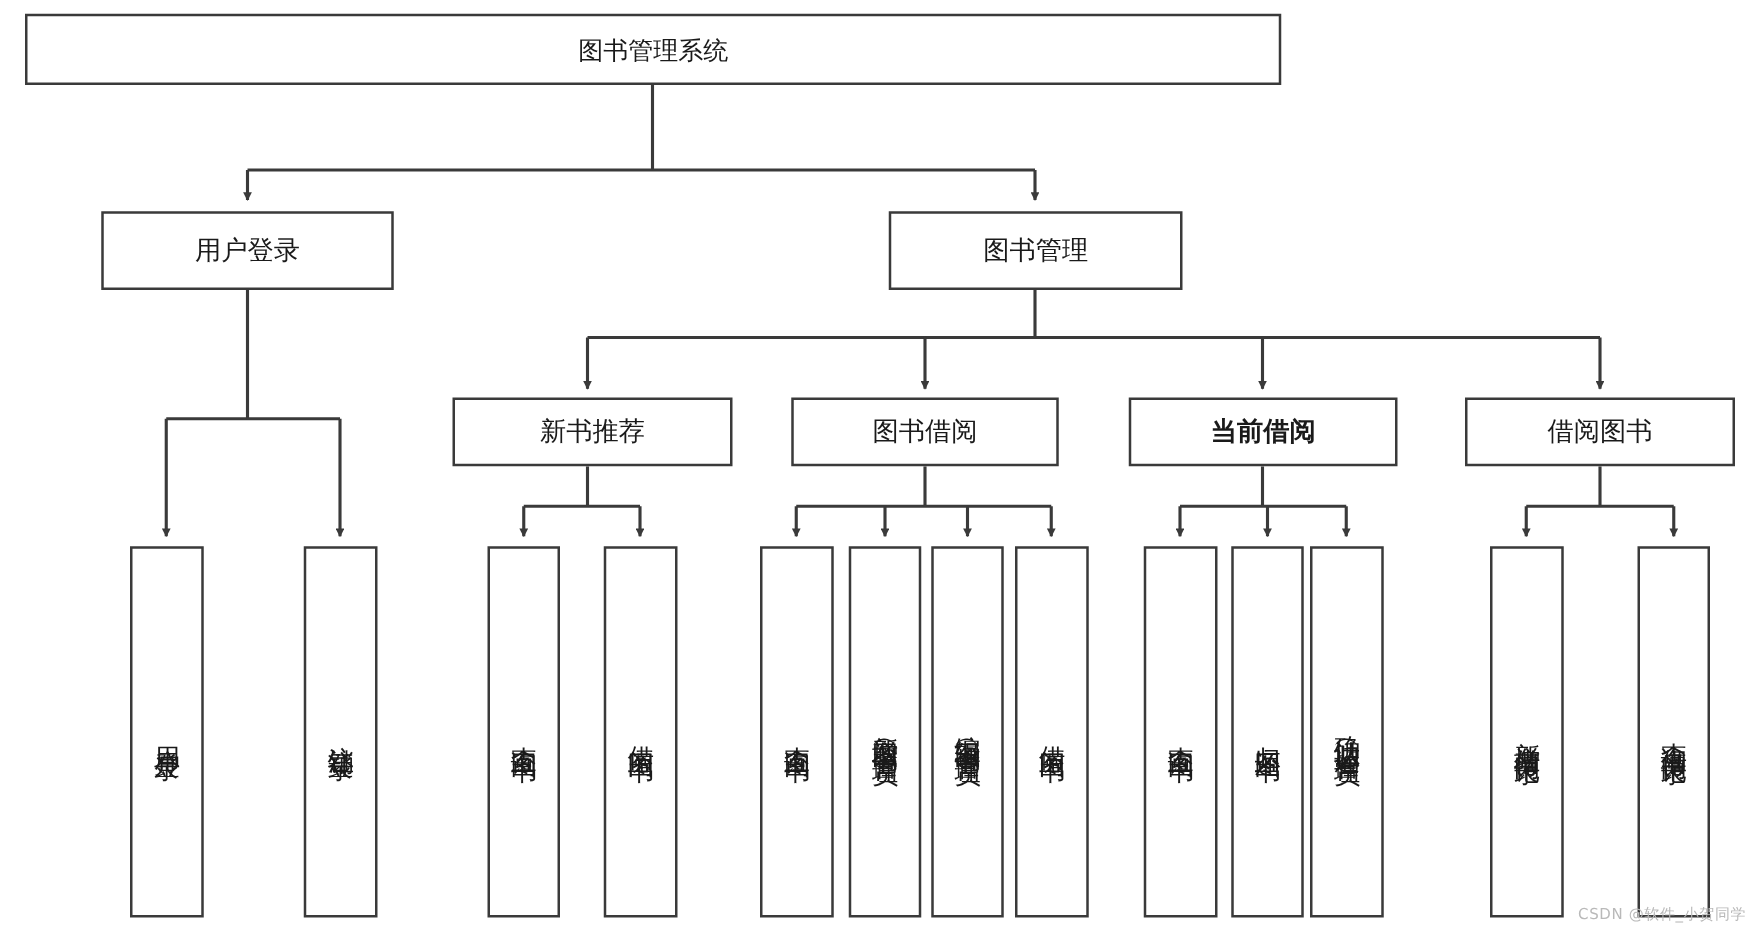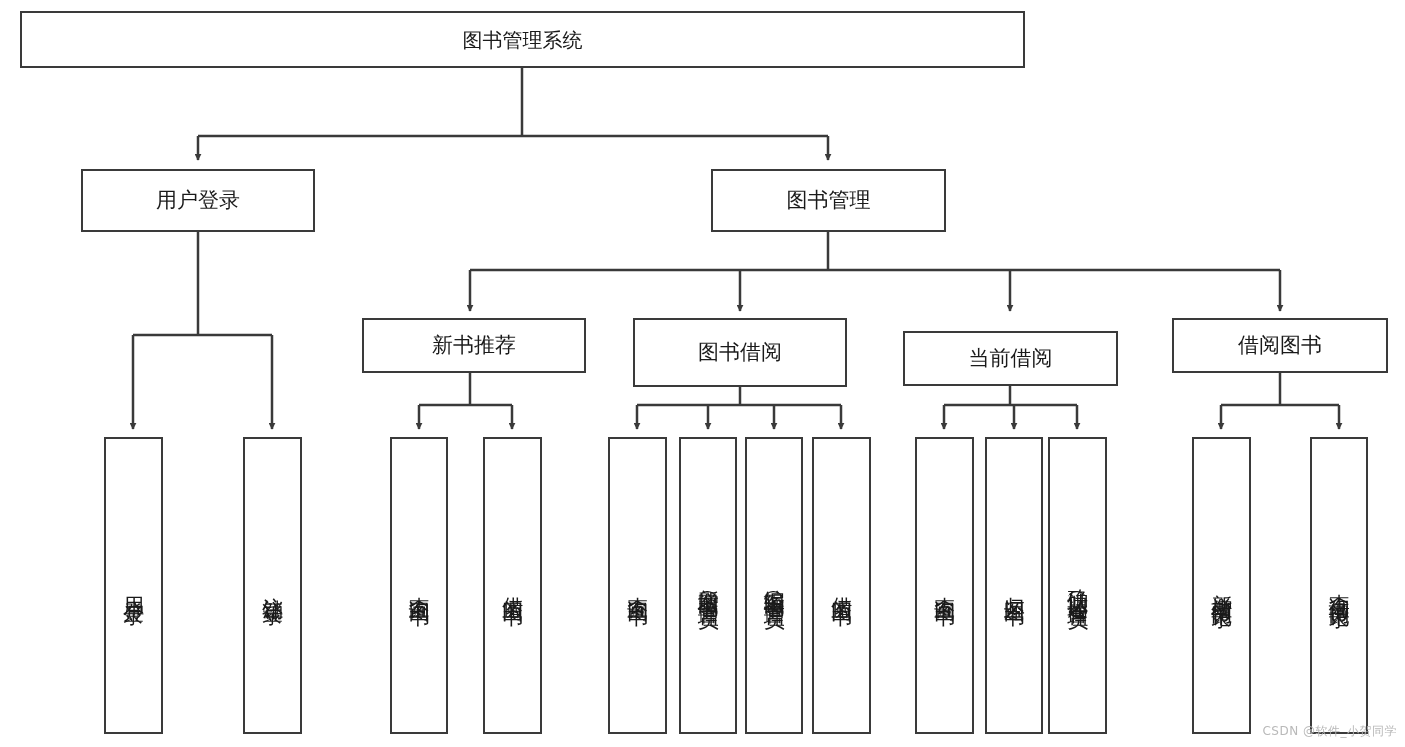--- a/index.html
+++ b/index.html
@@ -67,22 +67,22 @@
       <path d="M1221,405 L1221,429" marker-end="url(#arw)"></path>
       <path d="M1339,405 L1339,429" marker-end="url(#arw)"></path>
     </g>
   </svg>
 
   <div id="nodes">
       <div class="node h root" style="left: 20px; top: 11px; width: 1005px; height: 57px;">图书管理系统</div>
       <div class="node h" style="left: 81px; top: 169px; width: 234px; height: 63px;">用户登录</div>
       <div class="node h" style="left: 711px; top: 169px; width: 235px; height: 63px;">图书管理</div>
       <div class="node h" style="left: 362px; top: 318px; width: 224px; height: 55px;">新书推荐</div>
-      <div class="node h" style="left: 633px; top: 318px; width: 214px; height: 69px;">图书借阅</div>
-      <div class="node h" style="left: 903px; top: 331px; width: 215px; height: 55px;">当前借阅</div>
+      <div class="node h" style="left: 633px; top: 318px; width: 214px; height: 55px;">图书借阅</div>
+      <div class="node h" style="left: 903px; top: 318px; width: 215px; height: 55px; font-weight: bold;">当前借阅</div>
       <div class="node h" style="left: 1172px; top: 318px; width: 216px; height: 55px;">借阅图书</div>
       <div class="node v" style="left: 104px; top: 437px; width: 59px; height: 297px;">用户登录</div>
       <div class="node v" style="left: 243px; top: 437px; width: 59px; height: 297px;">注销登录</div>
       <div class="node v" style="left: 390px; top: 437px; width: 58px; height: 297px;">查询图书</div>
       <div class="node v" style="left: 483px; top: 437px; width: 59px; height: 297px;">借阅图书</div>
       <div class="node v" style="left: 608px; top: 437px; width: 59px; height: 297px;">查询图书</div>
       <div class="node v" style="left: 679px; top: 437px; width: 58px; height: 297px;">新增图书（管理员）</div>
       <div class="node v" style="left: 745px; top: 437px; width: 58px; height: 297px;">编辑图书（管理员）</div>
       <div class="node v" style="left: 812px; top: 437px; width: 59px; height: 297px;">借阅图书</div>
       <div class="node v" style="left: 915px; top: 437px; width: 59px; height: 297px;">查询图书</div>

